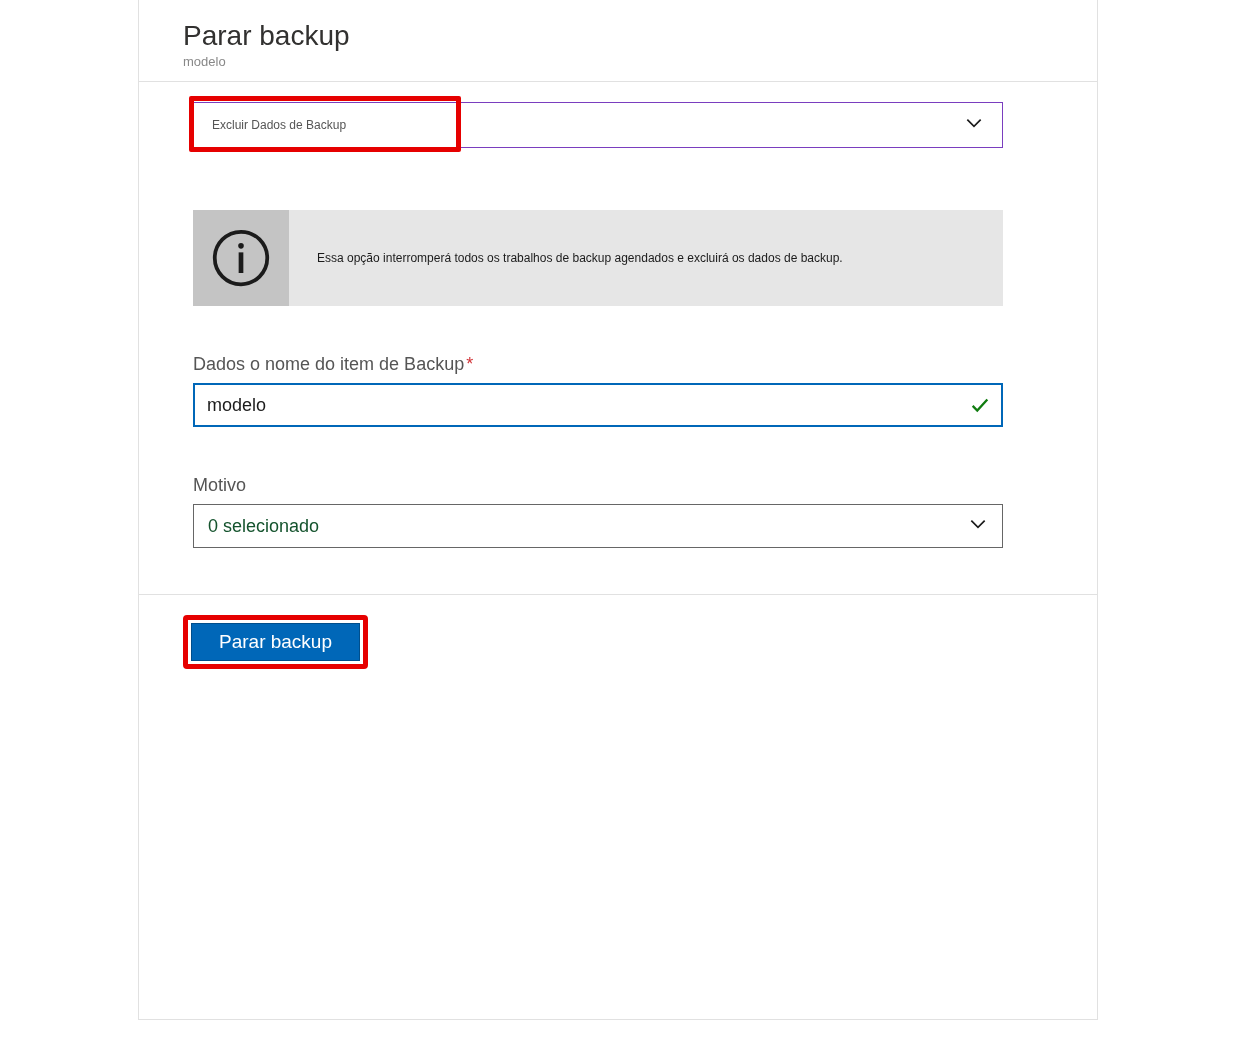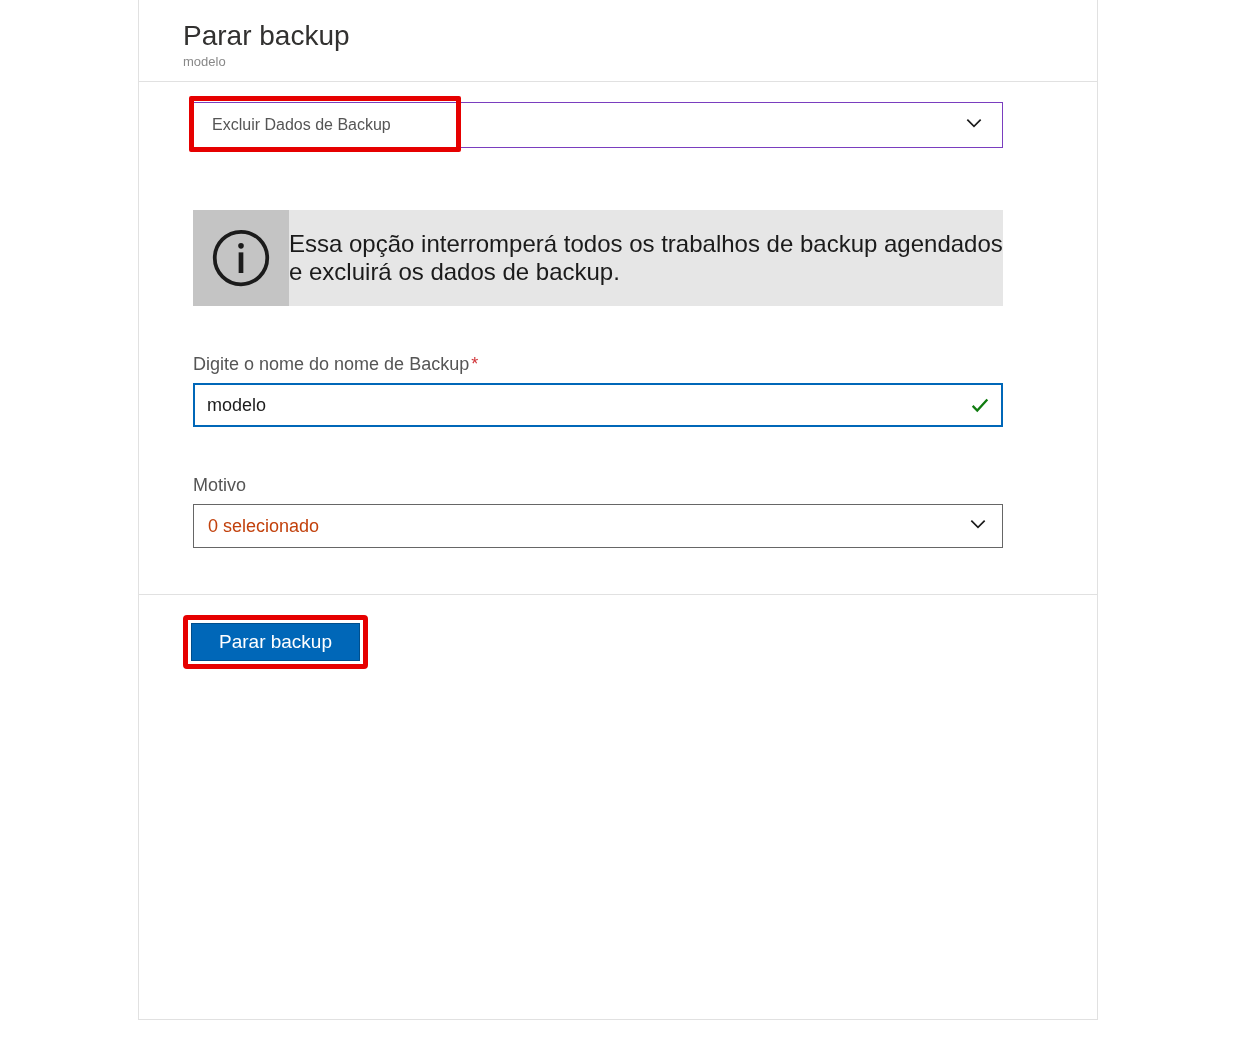--- a/index.html
+++ b/index.html
@@ -48,21 +48,21 @@
     border: 1px solid #7a3ebf;
     height: 46px;
     display: flex;
     align-items: center;
     padding: 0 18px 0 18px;
     cursor: pointer;
     background: #fff;
     justify-content: space-between;
   }
   .dropdown-main-text {
-    font-size: 16px;
+    font-size: 12px;
     color: #555;
   }
   .chev {
     width: 20px; height: 20px;
     flex-shrink: 0;
   }
   .redbox-dd {
     position: absolute;
     left: -4px; top: -6px;
     width: 272px; height: 56px;
@@ -80,21 +80,22 @@
   }
   .info-icon-box {
     width: 96px; height: 96px;
     background: #c4c4c4;
     display: flex;
     align-items: center; justify-content: center;
     flex-shrink: 0;
   }
   .info-icon-box svg { width: 60px; height: 60px; }
   .info-text {
-    font-size: 24px;
+    padding-left: 28px;
+    font-size: 12px;
     color: #1b1b1b;
   }
 
   .fld-label {
     font-size: 18px;
     color: #555;
     margin-bottom: 8px;
   }
   .req { color: #d13438; margin-left: 2px; }
 
@@ -123,21 +124,21 @@
     width: 100%;
     height: 44px;
     border: 1px solid #666;
     display: flex;
     align-items: center;
     justify-content: space-between;
     padding: 0 14px;
     cursor: pointer;
     background: #fff;
   }
-  .reason-select-text { font-size: 18px; color: #c2410c; }
+  .reason-select-text { font-size: 18px; color: #14532d; }
 
   .comments-wrap { margin-bottom: 40px; }
   .comments-area {
     width: 100%;
     height: 180px;
     border: 1px solid #666;
     resize: none;
     font-size: 18px;
     padding: 8px;
     font-family: inherit;
@@ -200,21 +201,21 @@
         <svg viewBox="0 0 64 64">
           <circle cx="32" cy="32" r="28" stroke="#1b1b1b" stroke-width="4" fill="none"></circle>
           <circle cx="32" cy="19" r="3" fill="#1b1b1b"></circle>
           <rect x="29.5" y="26" width="5" height="22" fill="#1b1b1b"></rect>
         </svg>
       </div>
       <div class="info-text">Essa opção interromperá todos os trabalhos de backup agendados e excluirá os dados de backup.</div>
     </div>
 
     <div class="fld-label">
-      <span>Digite o nome do nome de Backup</span><span class="req">*</span>
+      <span>Dados o nome do item de Backup</span><span class="req">*</span>
     </div>
     <div class="name-input-wrap">
       <input class="name-input" type="text" value="modelo" style="">
       <span>
         <svg class="checkmark" viewBox="0 0 24 24">
             <path d="M4 13 L9 18 L20 6" stroke="#107c10" stroke-width="2.5" fill="none"></path>
           </svg>
       </span>
     </div>
 

